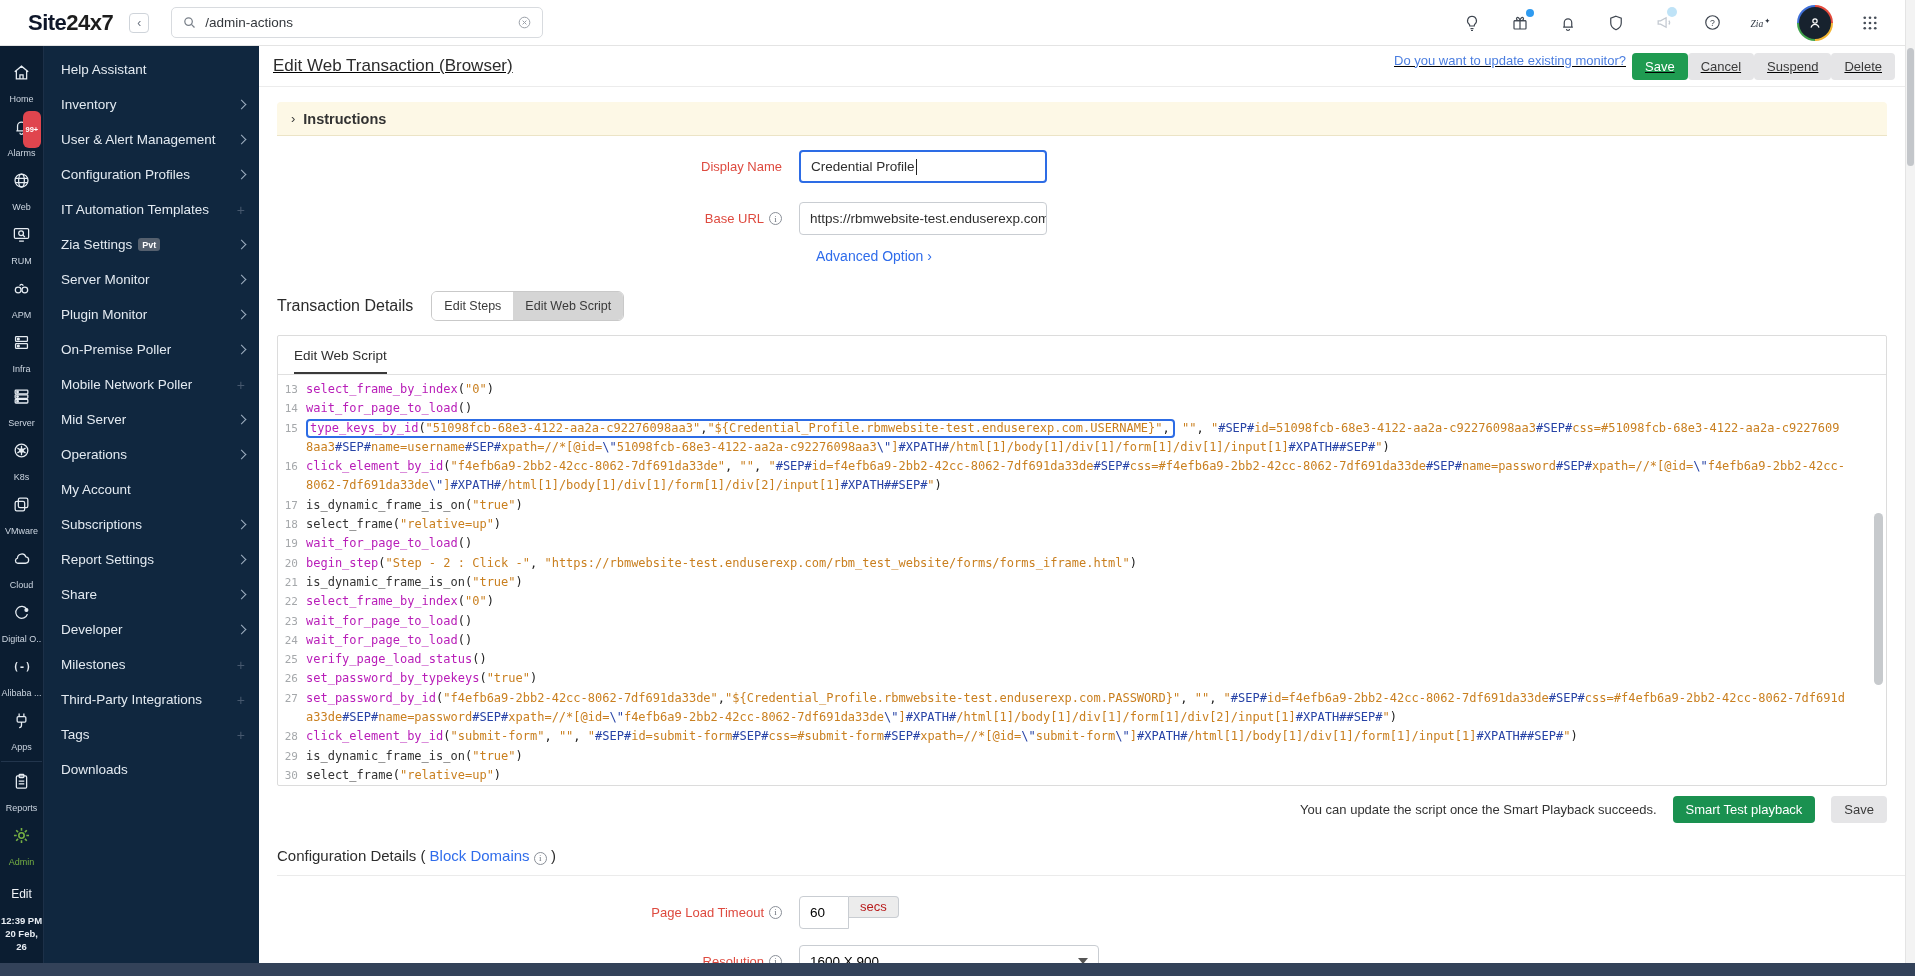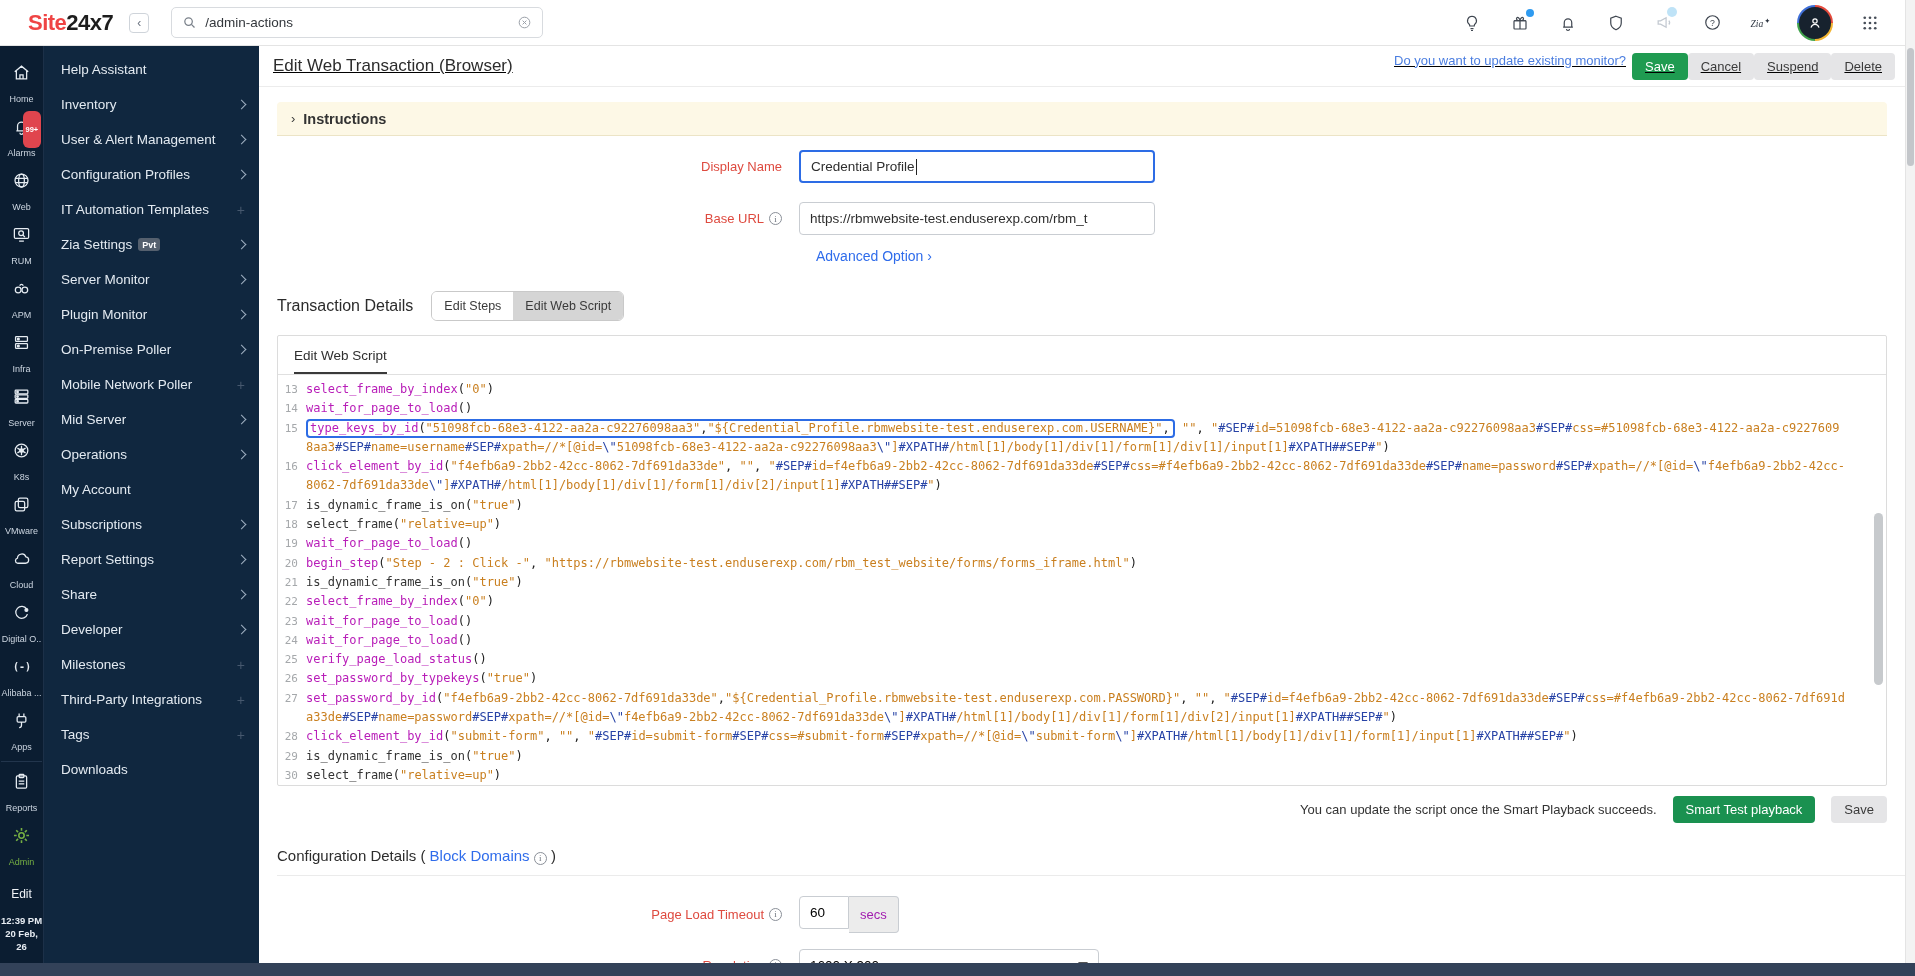--- a/index.html
+++ b/index.html
@@ -1,21 +1,21 @@
 <!DOCTYPE html>
 <html><head>
 <meta charset="utf-8">
 <style>
   * { margin:0; padding:0; box-sizing:border-box; }
   html,body { width:1915px; height:976px; overflow:hidden; font-family:"Liberation Sans", sans-serif; background:#fff; }
 
   
   .topbar { height:46px; display:flex; align-items:center; background:#fff; border-bottom:1px solid #e4e4e4; padding:0 14px 0 28px; position:relative; z-index:5; }
   .logo { font-size:22px; font-weight:bold; letter-spacing:-.5px; }
-  .logo .g { color:#ef4444; }
+  .logo .g { color:#0f172a; }
   .logo .d { color:#1d1d1d; }
   .collapse-btn { width:20px; height:20px; border:1px solid #cfd4da; border-radius:4px; margin-left:16px; display:flex; align-items:center; justify-content:center; color:#6b7380; font-size:12px; cursor:pointer; }
   .searchbox { margin-left:22px; width:372px; height:31px; border:1px solid #d8dbdf; border-radius:5px; display:flex; align-items:center; padding:0 10px; color:#33373c; }
   .searchbox svg { flex:0 0 auto; }
   .searchbox .sv { font-size:13.5px; margin-left:8px; flex:1; }
   .top-icons { margin-left:auto; display:flex; align-items:center; gap:26px; color:#3f4650; padding-right:20px; }
   .tico { position:relative; width:22px; height:22px; display:flex; align-items:center; justify-content:center; cursor:pointer; }
   .tico.dim { color:#c3c9d1; }
   .dot-blue { position:absolute; top:-3px; right:-3px; width:8px; height:8px; border-radius:50%; background:#2f9bf0; }
   .dot-lblue { position:absolute; top:-5px; right:-2px; width:10px; height:10px; border-radius:50%; background:#bfe3f7; }
@@ -54,21 +54,21 @@
   .btn-green { background:#1f9b51; color:#fff; }
   .btn-gray { background:#e5e5e7; color:#3b3b3b; }
 
   .instructions { margin:15px 18px 0 18px; background:#fdf8e6; border-bottom:1px solid #ece4c6; border-radius:4px 4px 0 0; height:34px; display:flex; align-items:center; padding:0 14px; cursor:pointer; }
   .instructions .arr { font-size:13px; color:#3a3a3a; margin-right:8px; }
   .instructions .lbl { font-size:14.5px; font-weight:bold; color:#333; }
 
   .form-row { display:flex; align-items:center; margin-top:14px; }
   .form-label { flex:0 0 540px; text-align:right; font-size:13px; color:#de4a3f; padding-right:17px; display:flex; justify-content:flex-end; align-items:center; gap:5px; }
   .info-i { width:13px; height:13px; border:1px solid #8a8f98; border-radius:50%; color:#6e747d; font-size:9px; display:inline-flex; align-items:center; justify-content:center; font-family:"Liberation Serif", serif; }
-  .inputbox { width:356px; height:33px; border:1px solid #c9cdd2; border-radius:4px; display:flex; align-items:center; padding:0 10px; font-size:13.5px; color:#2e2e2e; overflow:hidden; white-space:nowrap; background:#fff; }
+  .inputbox { width:248px; height:33px; border:1px solid #c9cdd2; border-radius:4px; display:flex; align-items:center; padding:0 10px; font-size:13.5px; color:#2e2e2e; overflow:hidden; white-space:nowrap; background:#fff; }
   .inputbox.focus { border:2px solid #2d6ce5; }
   .caret { width:1px; height:16px; background:#222; margin-left:1px; }
   .adv-link { margin:13px 0 0 557px; color:#2f6ceb; font-size:14px; cursor:pointer; display:inline-block; }
 
   .trans-row { display:flex; align-items:center; margin:26px 0 0 18px; }
   .trans-title { font-size:16px; color:#2b2b2b; }
   .toggle { display:flex; border:1px solid #c9c9c9; border-radius:6px; overflow:hidden; margin-left:18px; }
   .toggle span { font-size:12.5px; color:#3a3a3a; padding:7px 12px; cursor:pointer; background:#fff; }
   .toggle span.active { background:#d5d5d5; }
 
@@ -89,21 +89,21 @@
   .ed-scroll { position:absolute; right:3px; top:138px; width:9px; height:172px; background:#c7cacd; border-radius:5px; }
 
   .playback-row { display:flex; align-items:center; justify-content:flex-end; gap:16px; margin:10px 18px 0 0; }
   .playback-note { font-size:13px; color:#333; }
 
   .config-title { margin:24px 0 0 18px; font-size:15px; color:#2d2d2d; }
   .config-title .bd { color:#2f6ceb; cursor:pointer; }
   .config-rule { border:none; border-top:1px solid #ebebeb; margin:10px 0 0 18px; }
   .timeout-box { display:flex; }
   .timeout-input { width:50px; height:33px; border:1px solid #c9cdd2; border-radius:4px 0 0 4px; display:flex; align-items:center; padding:0 10px; font-size:13.5px; background:#fff; }
-  .timeout-addon { height:37px; border:1px solid #c9cdd2; border-left:none; border-radius:0 4px 4px 0; background:#ececec; display:flex; align-items:center; padding:0 11px; font-size:13px; color:#a21caf; }
+  .timeout-addon { height:22px; border:1px solid #c9cdd2; border-left:none; border-radius:0 4px 4px 0; background:#ececec; display:flex; align-items:center; padding:0 11px; font-size:13px; color:#b91c1c; }
   .selectbox { width:300px; height:33px; border:1px solid #c9cdd2; border-radius:4px; display:flex; align-items:center; padding:0 10px; font-size:13.5px; background:#fff; cursor:pointer; }
   .sel-caret { margin-left:auto; width:0; height:0; border-left:5px solid transparent; border-right:5px solid transparent; border-top:6px solid #555; }
 
   .bottom-strip { position:fixed; left:0; bottom:0; width:1915px; height:13px; background:#334259; z-index:20; }
   .page-scroll { position:fixed; right:0; top:0; bottom:13px; width:10px; background:#f3f3f3; border-left:1px solid #e4e4e4; z-index:21; }
   .page-scroll .thumb { position:absolute; top:48px; left:1px; width:7px; height:118px; background:#c3c6ca; border-radius:4px; }
   svg { display:block; }
 </style>
 </head>
 <body>

